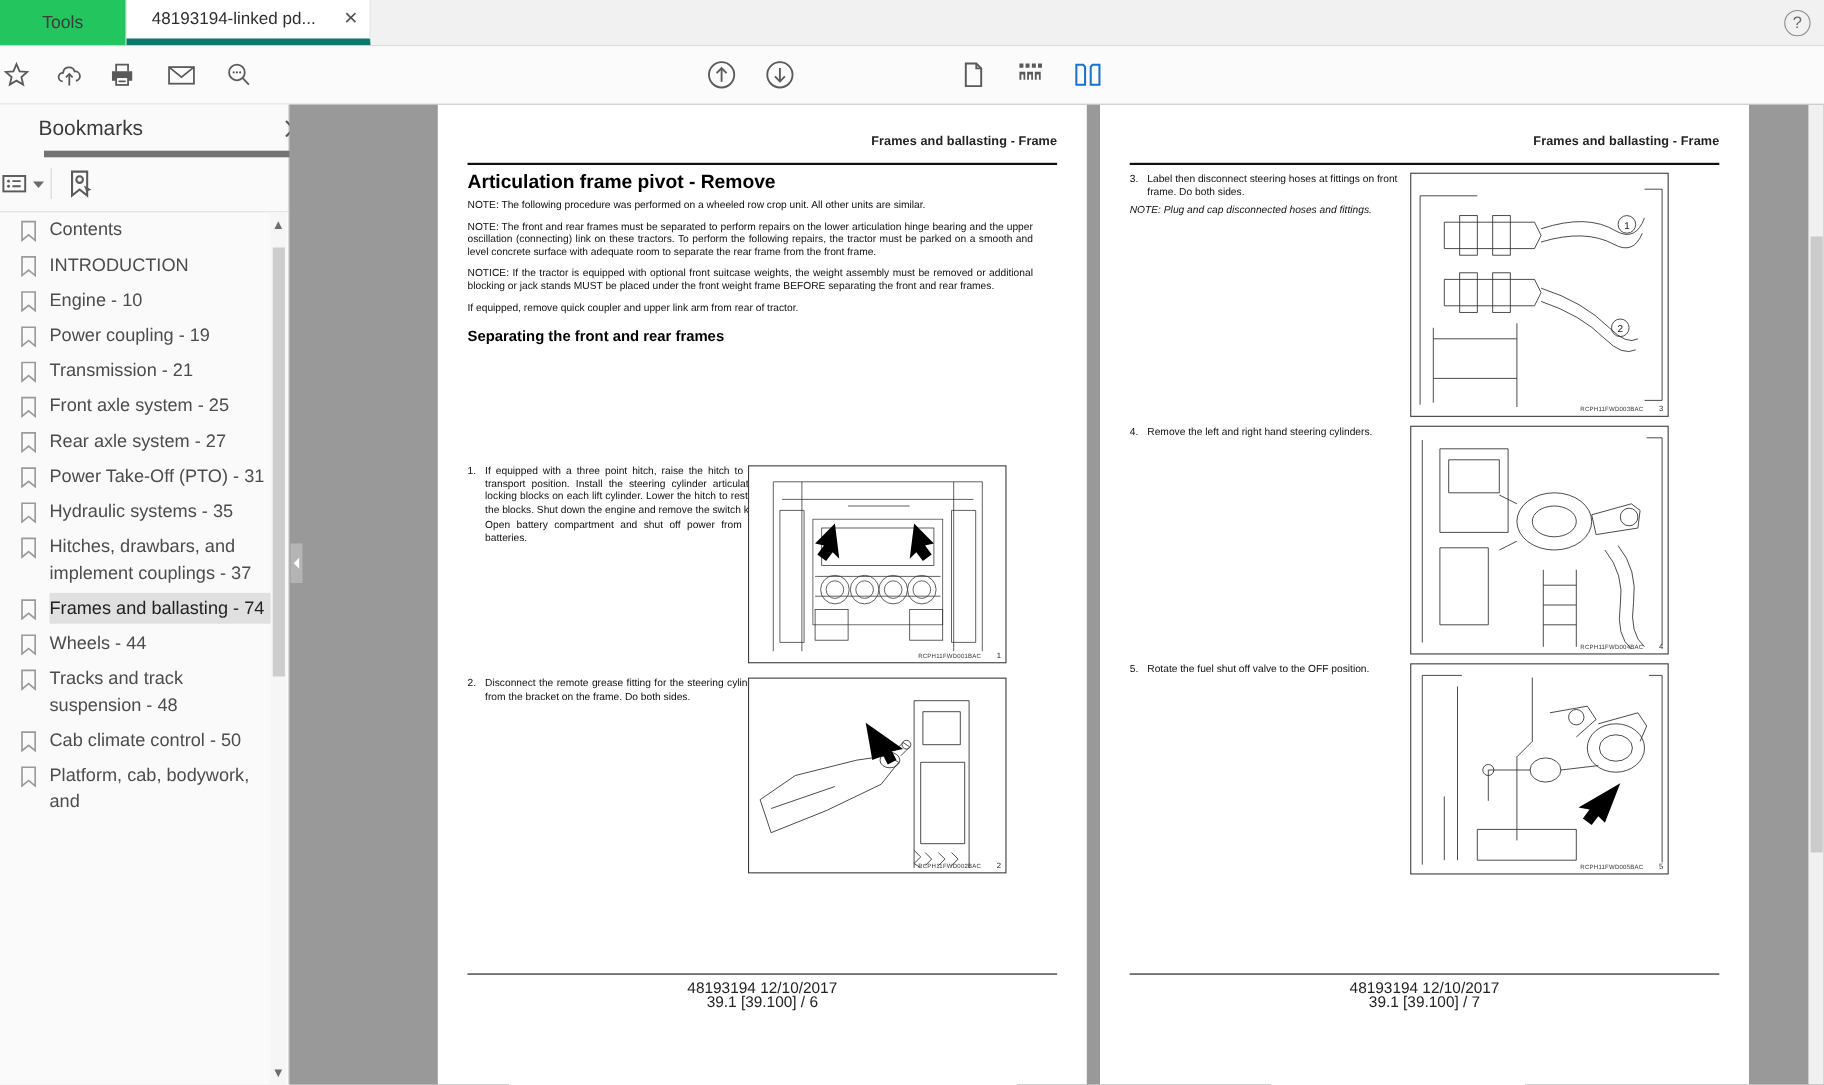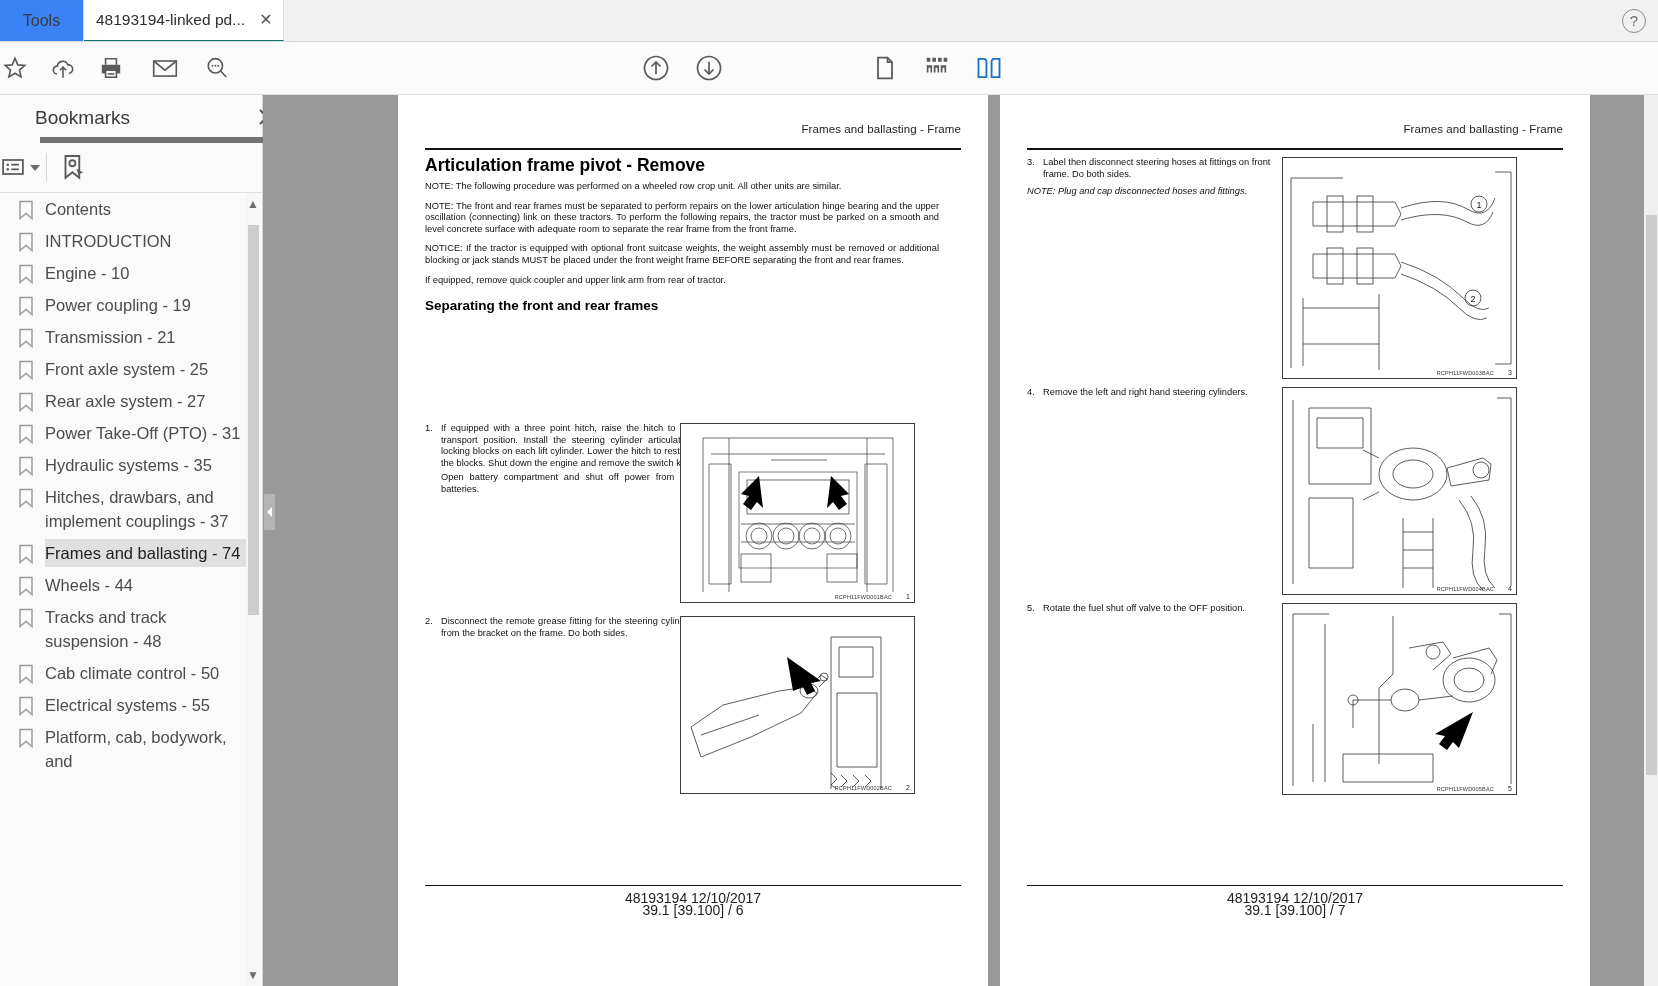--- a/index.html
+++ b/index.html
@@ -15,24 +15,24 @@
   #tabbar {
     position: absolute; left: 0; top: 0; width: 1658px; height: 42px;
     background: #f1f1f1; border-bottom: 1px solid #d8d8d8;
     display: flex; align-items: stretch;
   }
   .tab {
     display: flex; align-items: center; justify-content: center;
     font-size: 16px; color: #3b3b3b; position: relative;
     border-right: 1px solid #dcdcdc;
   }
-  #tab-tools { width: 84px; background: #3b82f6; }
+  #tab-tools { width: 115px; background: #22c55e; }
   #tab-doc {
-    width: 200px; background: #ffffff; padding-right: 26px;
-    border-bottom: 1px solid #0f766e;
+    width: 222px; background: #ffffff; padding-right: 26px;
+    border-bottom: 6px solid #0f766e;
   }
   #tab-doc .tablabel {
     overflow: hidden; white-space: nowrap; font-size: 15.5px; color: #2e2e2e;
   }
   #tab-close {
     position: absolute; right: 8px; top: 50%; transform: translateY(-50%);
     width: 18px; height: 18px; line-height: 18px; text-align: center;
     font-size: 16px; color: #555; cursor: pointer;
   }
   #tabbar-fill { flex: 1; background: #f1f1f1; border-right: none; }
@@ -166,21 +166,21 @@
     background: #f0f0f0;
   }
   #viewer-scroll-thumb {
     position: absolute; left: 2px; top: 120px; width: 11px; height: 560px;
     background: #cbcbcb;
   }
 
   
   .pg-header {
     position: absolute; right: 27px; top: 28px;
-    font-size: 11.5px; color: #222; font-weight: normal;
+    font-size: 11.5px; color: #222; font-weight: bold;
     letter-spacing: 0.1px;
   }
   .pg-rule {
     position: absolute; left: 27px; right: 27px; top: 53px;
     height: 1.6px; background: #111;
   }
   .pg-foot-rule {
     position: absolute; left: 27px; right: 27px; bottom: 100px;
     height: 1.3px; background: #111;
   }
@@ -448,26 +448,20 @@
         <span class="bmico"><svg width="16" height="20" viewBox="0 0 16 20" fill="none" stroke="#9a9a9a" stroke-width="1.5">
             <path d="M2 1.5h12v17l-6-5-6 5z"></path>
           </svg></span>
         <span class="bmlabel">Tracks and track suspension - 48</span>
       </div>
       <div class="bm-item">
         <span class="bmico"><svg width="16" height="20" viewBox="0 0 16 20" fill="none" stroke="#9a9a9a" stroke-width="1.5">
             <path d="M2 1.5h12v17l-6-5-6 5z"></path>
           </svg></span>
         <span class="bmlabel">Cab climate control - 50</span>
-      </div>
-      <div class="bm-item">
-        <span class="bmico"><svg width="16" height="20" viewBox="0 0 16 20" fill="none" stroke="#9a9a9a" stroke-width="1.5">
-            <path d="M2 1.5h12v17l-6-5-6 5z"></path>
-          </svg></span>
-        <span class="bmlabel">Electrical systems - 55</span>
       </div>
       <div class="bm-item">
         <span class="bmico"><svg width="16" height="20" viewBox="0 0 16 20" fill="none" stroke="#9a9a9a" stroke-width="1.5">
             <path d="M2 1.5h12v17l-6-5-6 5z"></path>
           </svg></span>
         <span class="bmlabel">Platform, cab, bodywork, and</span>
       </div>
     </div>
 
   <div id="bm-scroll">

